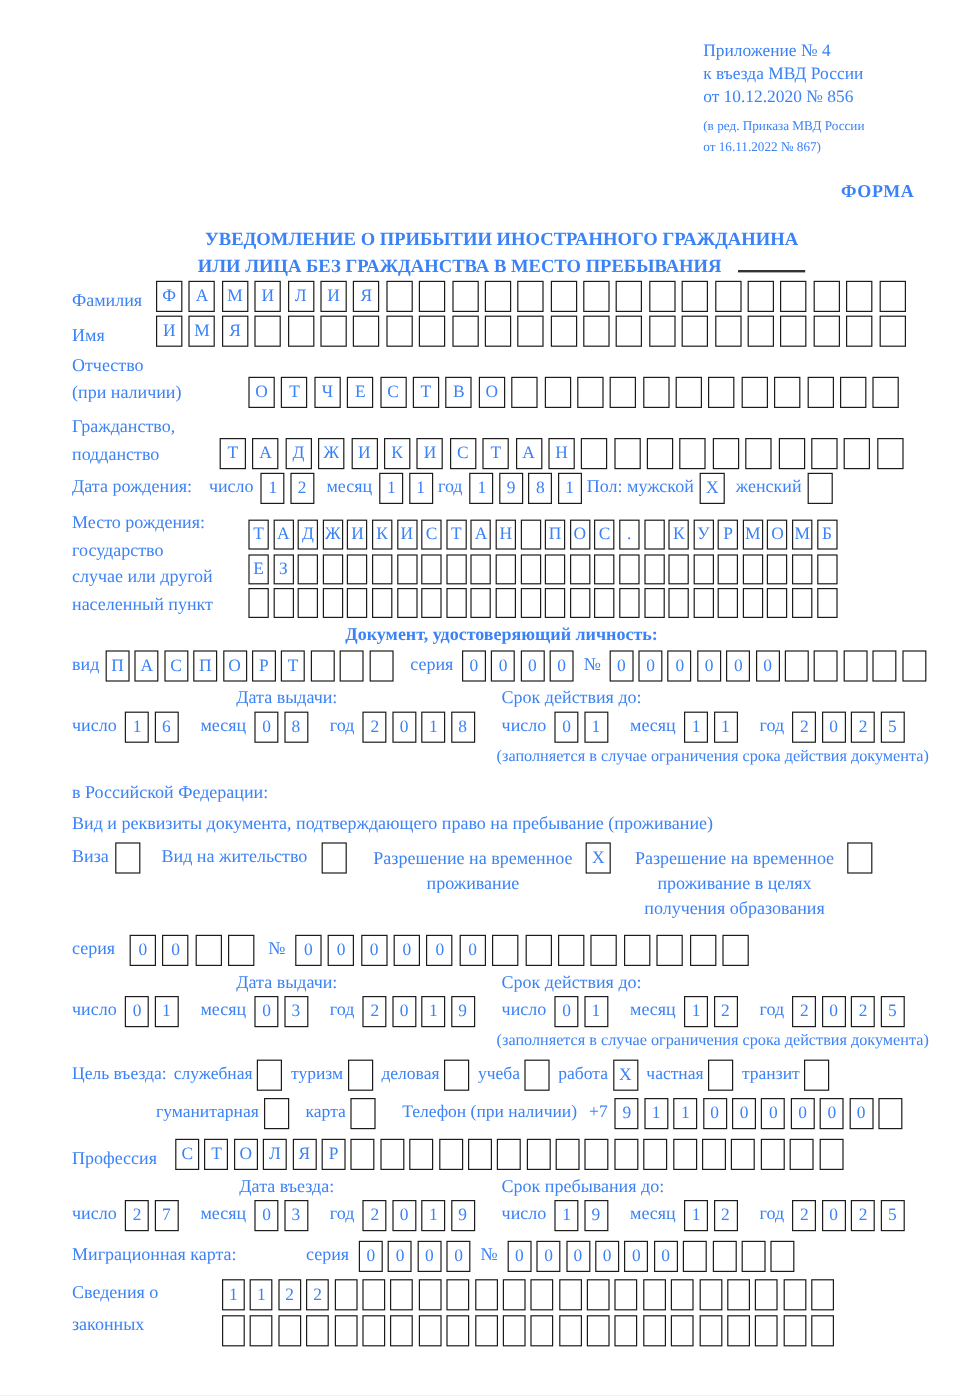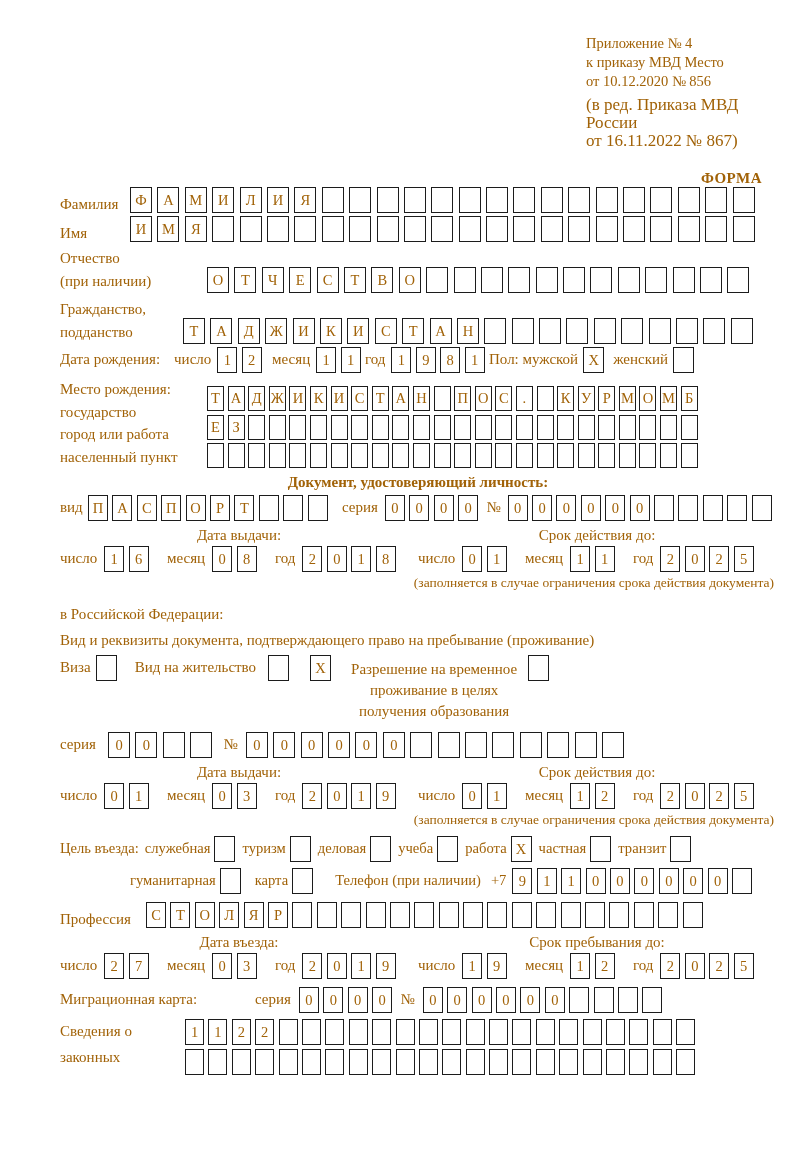--- a/index.html
+++ b/index.html
@@ -1,23 +1,23 @@
 <!DOCTYPE html>
 <html><head>
 <meta charset="utf-8">
 <style>
   html,body{margin:0;padding:0;background:#e8e8e8;}
   .page{
     width:800px;height:1163px;margin:0 auto;background:#ffffff;
     font-family:"Liberation Serif","DejaVu Serif",serif;
-    color:#a16207;font-size:15px;box-sizing:border-box;
+    color:#3b82f6;font-size:15px;box-sizing:border-box;
     padding:34px 24px 10px 60px;position:relative;overflow:hidden;
   }
   .annex{margin-left:auto;width:190px;line-height:19px;font-size:14.5px;}
-  .annex .note{margin-top:5px;font-size:17px;line-height:18px;}
+  .annex .note{margin-top:5px;font-size:11px;line-height:18px;}
   .forma{text-align:right;font-weight:bold;margin-top:20px;padding-right:14px;letter-spacing:.5px;}
   .title{text-align:center;font-weight:bold;font-size:15.5px;line-height:22px;margin-top:20px;}
   .blank{display:inline-block;width:56px;border-bottom:2px solid #333;height:14px;margin-left:14px;}
   .section{font-weight:bold;font-size:15px;margin-top:26px;margin-bottom:18px;letter-spacing:.2px;}
   .frow{display:flex;align-items:flex-end;margin-bottom:3px;}
   .lbl{flex:0 0 auto;padding-top:4px;}
   .w70{width:70px;}.w123{width:123px;}.w147{width:147px;}
   .lbl2{line-height:23px;padding-top:2px;}
   .cells{display:inline-flex;flex:0 0 auto;}
   .cell{
@@ -33,21 +33,21 @@
     display:inline-flex;align-items:center;justify-content:center;font-size:14.5px;
     margin-left:5px;margin-right:9px;flex:0 0 auto;background:#fff;
   }
   .inline{display:flex;align-items:flex-start;flex-wrap:nowrap;margin-bottom:3px;}
   .inline .t{padding-top:4px;white-space:nowrap;}
   .stack{display:flex;flex-direction:column;}
   .mt2{margin-top:2px;}
   .doc-header{text-align:center;font-weight:bold;margin:6px 0 4px 0;}
   .dhdrs{display:flex;margin-top:6px;}
   .dhdrs .h1{width:358px;text-align:center;}
-  .dhdrs .h2{flex:1;text-align:center;}
+  .dhdrs .h2{flex:1;}
   .daterow{display:flex;margin-top:2px;}
   .dgroup{display:flex;align-items:flex-start;}
   .dgroup .t{padding-top:4px;white-space:nowrap;margin-right:7px;}
   .dgroup .cells{margin-right:14px;}
   .dgl{width:358px;}
   .fillnote{text-align:right;font-size:13.5px;margin-top:3px;padding-right:2px;}
   .para{margin-top:10px;line-height:26px;}
   .opts{display:flex;margin-top:2px;margin-bottom:10px;}
   .opts .olabel{padding-top:4px;}
   .opts .wrap{text-align:center;line-height:21px;padding-top:4px;}
@@ -62,30 +62,34 @@
   .gap14{width:14px;flex:0 0 auto;}
   .phone-prefix{padding-top:4px;white-space:nowrap;margin:0 6px 0 10px;}
 </style>
 </head>
 <body>
 
 <div class="page">
 
   <div class="annex">
     <div>Приложение № 4</div>
-    <div>к приказу МВД Место</div>
+    <div>к въезда МВД России</div>
     <div>от 10.12.2020 № 856</div>
     <div class="note">
       <div>(в ред. Приказа МВД России</div>
       <div>от 16.11.2022 № 867)</div>
     </div>
   </div>
 
   <div class="forma">ФОРМА</div>
 
+  <div class="title">
+    <span>УВЕДОМЛЕНИЕ О ПРИБЫТИИ ИНОСТРАННОГО ГРАЖДАНИНА</span><br>
+    <span>ИЛИ ЛИЦА БЕЗ ГРАЖДАНСТВА В МЕСТО ПРЕБЫВАНИЯ</span><span class="blank"></span>
+  </div>
 
 
   <div class="frow">
     <div class="lbl w70">Фамилия</div>
     <div class="cells">
         <span class="cell">Ф</span>
         <span class="cell">А</span>
         <span class="cell">М</span>
         <span class="cell">И</span>
         <span class="cell">Л</span>
@@ -225,21 +229,21 @@
     <span class="t">Пол: мужской</span>
     <span class="cbox">X</span>
     <span class="t">женский</span>
     <span class="cbox"></span>
   </div>
 
   <div class="frow mt2">
     <div class="lbl w147" style="line-height:22.5px;padding-top:2px;">
       <div>Место рождения:</div>
       <div>государство</div>
-      <div>город или работа</div>
+      <div>случае или другой</div>
       <div>населенный пункт</div>
     </div>
     <div class="stack">
       <div class="cells sm" style="margin-bottom:3.5px;">
           <span class="cell">Т</span>
           <span class="cell">А</span>
           <span class="cell">Д</span>
           <span class="cell">Ж</span>
           <span class="cell">И</span>
           <span class="cell">К</span>
@@ -405,20 +409,21 @@
   <div class="para">
     <div>в Российской Федерации:</div>
     <div>Вид и реквизиты документа, подтверждающего право на пребывание (проживание)</div>
   </div>
 
   <div class="opts">
     <span class="olabel">Виза</span>
     <span class="cbox" style="margin-right:18px;"></span>
     <span class="olabel">Вид на жительство</span>
     <span class="cbox" style="margin-right:16px;margin-left:12px;"></span>
+    <span class="wrap w175">Разрешение на временное проживание</span>
     <span class="cbox" style="margin-right:14px;">X</span>
     <span class="wrap w175">Разрешение на временное проживание в целях получения образования</span>
     <span class="cbox" style="margin-right:0;"></span>
   </div>
 
   <div class="inline">
     <span class="t" style="width:48px;">серия</span>
     <span class="cells">
         <span class="cell">0</span>
         <span class="cell">0</span>

